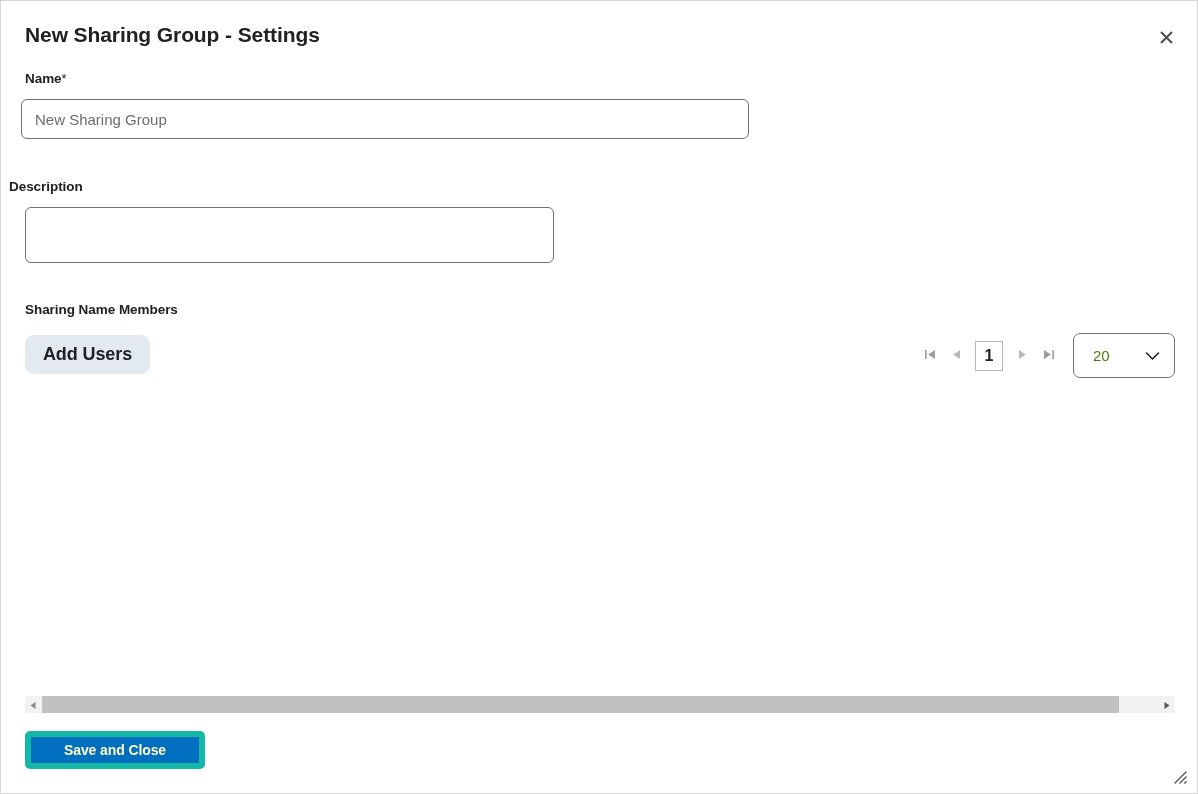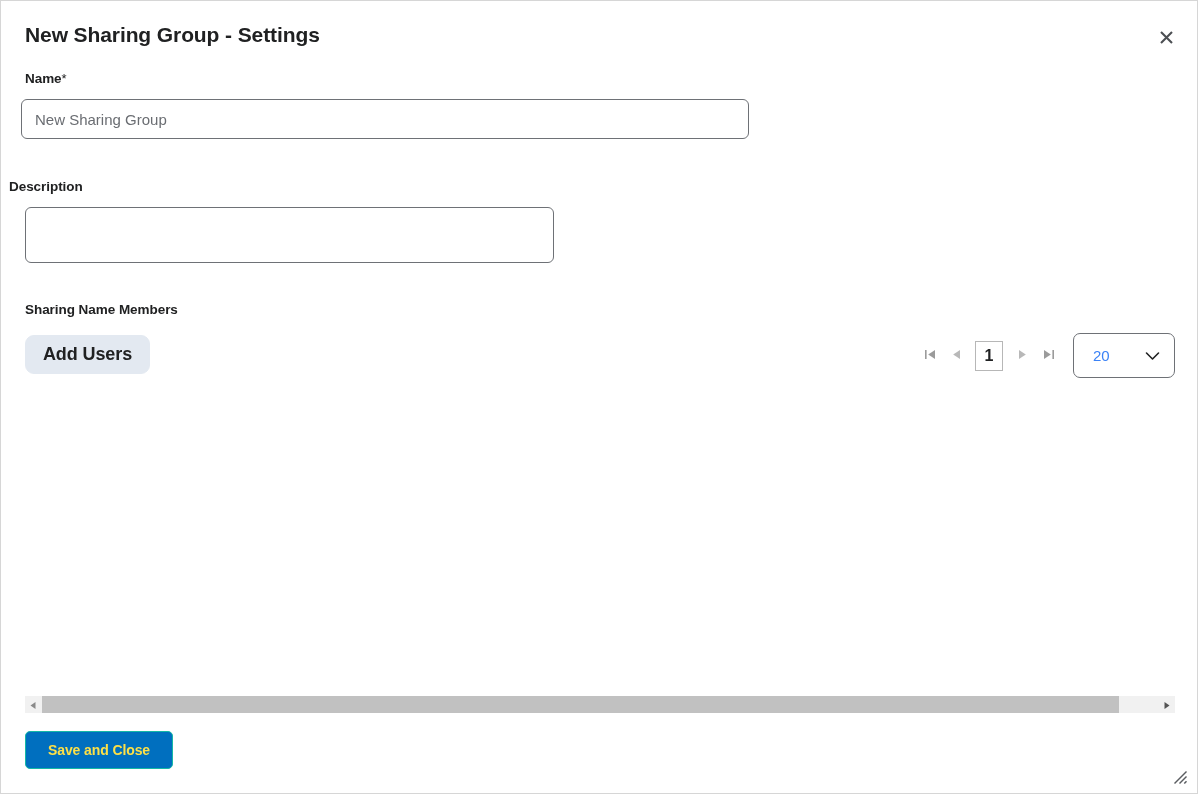--- a/index.html
+++ b/index.html
@@ -154,21 +154,21 @@
     height: 45px;
     background: #ffffff;
     border: 1px solid #6e7176;
     border-radius: 7px;
     display: flex;
     align-items: center;
     cursor: pointer;
   }
   .page-size-value {
     font-size: 15px;
-    color: #3b82f6;
+    color: #4d7c0f;
     margin-left: 19px;
   }
   .page-size-chevron {
     position: absolute;
     right: 14px;
     top: 50%;
     transform: translateY(-50%);
     display: flex;
   }
 
@@ -214,26 +214,26 @@
     top: 0;
     width: 96.5%;
     height: 17px;
     background: #c1c1c1;
     cursor: pointer;
   }
   .save-btn {
     position: absolute;
     left: 24px;
     top: 731px;
-    width: 148px;
+    width: 180px;
     height: 38px;
     background: #006fbf;
-    border: 1px solid #14b8a6;
+    border: 6px solid #14b8a6;
     border-radius: 5px;
-    color: #fde047;
+    color: #fef9c3;
     font-family: "Liberation Sans", sans-serif;
     font-size: 14px;
     font-weight: bold;
     cursor: pointer;
     letter-spacing: -0.1px;
   }
   .resize-handle {
     position: absolute;
     right: 8px;
     bottom: 8px;

